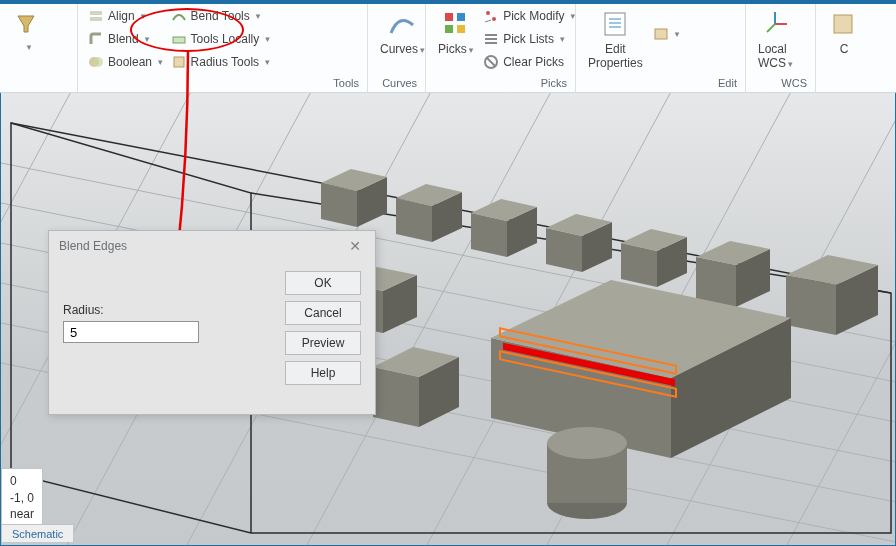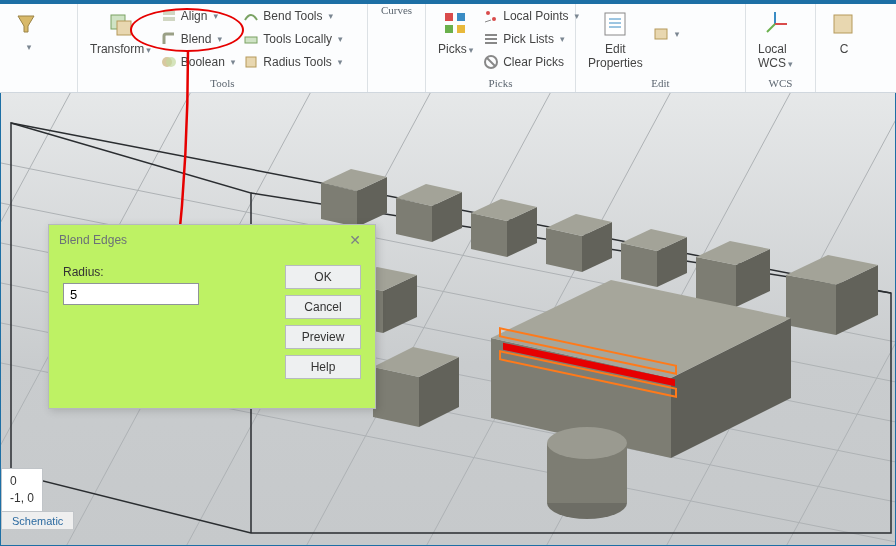--- a/index.html
+++ b/index.html
@@ -1,42 +1,42 @@
 <!DOCTYPE html>
 <html><head>
 <meta charset="utf-8">
 <style>
 *{box-sizing:border-box;margin:0;padding:0;font-family:"Segoe UI",Tahoma,sans-serif;font-size:12px;}
 body{width:896px;height:546px;overflow:hidden;background:#fff;position:relative;}
 .ribbon{height:93px;background:#fcfdfe;border-bottom:1px solid #d0d7de;display:flex;position:relative;}
 .ribbon-top{position:absolute;top:0;left:0;right:0;height:4px;background:#1d6fa5;}
 .group{border-right:1px solid #dce1e5;display:flex;flex-direction:column;justify-content:space-between;padding:2px 8px 0;}
 .group-body{display:flex;gap:4px;align-items:flex-start;padding-top:4px;}
-.group-label{text-align:center;color:#5c6670;font-size:11px;padding:2px 0 3px;font-family:Liberation Serif, serif;}
+.group-label{text-align:right;color:#5c6670;font-size:11px;padding:2px 0 3px;}
 .stack{display:flex;flex-direction:column;gap:3px;}
 .btn-row{display:flex;align-items:center;gap:4px;color:#444;white-space:nowrap;height:20px;padding:0 2px;}
 .ico{width:16px;height:16px;display:inline-flex;align-items:center;justify-content:center;}
 .big-btn{display:flex;flex-direction:column;align-items:center;gap:2px;padding:2px 4px;color:#444;}
 .big-ico{width:32px;height:32px;display:flex;align-items:center;justify-content:center;}
 .arrow{color:#7a8691;font-size:9px;margin-left:2px;}
 .viewport{position:absolute;top:93px;left:0;right:0;bottom:0;background:linear-gradient(#e6e8e9,#c9ccce 60%,#c6c9cb);overflow:hidden;border:1px solid #1d6fa5;border-top:none;}
 .viewport svg{position:absolute;top:0;left:0;}
-.dialog{position:absolute;left:48px;top:224px;width:328px;height:185px;background:#bef264;border:1px solid #b5b9bd;box-shadow:2px 2px 8px rgba(0,0,0,.15);}
+.dialog{position:absolute;left:48px;top:230px;width:328px;height:185px;background:#e5e5e5;border:1px solid #b5b9bd;box-shadow:2px 2px 8px rgba(0,0,0,.15);}
 .dlg-title{height:30px;display:flex;align-items:center;justify-content:space-between;padding:0 10px;color:#6b7177;}
 .dlg-close{color:#7b8086;font-size:14px;padding:0 4px;}
 .dlg-body{padding:10px 14px;display:flex;gap:16px;}
-.dlg-left{flex:1;}
+.dlg-left{flex:1;margin-top:32px;}
 .dlg-left label{display:block;margin-bottom:4px;color:#333;}
 .dlg-left input{width:136px;height:22px;border:1px solid #8f9498;padding:2px 6px;font-size:13px;}
 .dlg-right{display:flex;flex-direction:column;gap:6px;}
 .dlg-btn{width:76px;height:24px;background:#eef0f1;border:1px solid #b7bbbf;color:#333;}
 .red-oval{position:absolute;left:130px;top:8px;width:114px;height:44px;border:2px solid #e60000;border-radius:50%;pointer-events:none;}
 .red-arrow-svg{position:absolute;left:0;top:0;pointer-events:none;}
 .coord{position:absolute;left:0;bottom:18px;background:#fff;border:1px solid #c0c4c8;padding:4px 8px;font-size:11px;color:#333;line-height:1.35;}
-.tab{position:absolute;left:0;bottom:16px;height:18px;background:#efefef;border:1px solid #c0c4c8;border-bottom:none;padding:0 10px;font-size:11px;color:#2b6aa0;display:flex;align-items:center;}
+.tab{position:absolute;left:0;bottom:3px;height:18px;background:#efefef;border:1px solid #c0c4c8;border-bottom:none;padding:0 10px;font-size:11px;color:#2b6aa0;display:flex;align-items:center;}
 .watermark{position:absolute;right:10px;bottom:20px;color:#d0d3d5;font-size:15px;letter-spacing:1px;}
 .sel-box{position:absolute;border:2px solid #ff7a1a;}
 .sel-edge{position:absolute;background:#e60000;}
 </style>
 </head>
 <body>
 
 <div class="ribbon">
   <div class="ribbon-top"></div>
 
@@ -49,29 +49,20 @@
             </svg>
           </div>
           <span class="arrow">▾</span>
         </div>
       </div>
     <div class="group-label">&nbsp;</div>
   </div>
 
   <div class="group" style="width:290px">
     <div class="group-body">
-      <div class="big-btn">
-          <div class="big-ico">
-            <svg width="30" height="30">
-              <rect x="6" y="6" width="14" height="14" fill="#cfe3c5" stroke="#7aa263"></rect>
-              <rect x="12" y="12" width="14" height="14" fill="#e8d7b0" stroke="#b59a5b"></rect>
-            </svg>
-          </div>
-          <span><span>Transform</span><span class="arrow">▾</span></span>
-        </div>
       <div class="stack">
         <div class="btn-row">
             <span class="ico">
               <svg width="16" height="16">
                 <rect x="2" y="3" width="12" height="4" fill="#d0d6c2"></rect>
                 <rect x="2" y="9" width="12" height="4" fill="#d0d6c2"></rect>
               </svg>
             </span>
             <span>Align</span>
             <span class="arrow">▾</span>
@@ -123,20 +114,30 @@
             </span>
             <span>Radius Tools</span>
             <span class="arrow">▾</span>
           </div>
       </div>
     </div>
     <div class="group-label">Tools</div>
   </div>
 
   <div class="group" style="width:58px">
+    <div class="group-body">
+        <div class="big-btn">
+          <div class="big-ico">
+            <svg width="30" height="30">
+              <path d="M4 24q8-20 22-8" fill="none" stroke="#6b9bc4" stroke-width="3"></path>
+            </svg>
+          </div>
+          <span><span>Curves</span><span class="arrow">▾</span></span>
+        </div>
+      </div>
     <div class="group-label">Curves</div>
   </div>
 
   <div class="group" style="width:150px">
     <div class="group-body">
       <div class="big-btn">
           <div class="big-ico">
             <svg width="30" height="30">
               <rect x="4" y="4" width="8" height="8" fill="#d94b4b"></rect>
               <rect x="16" y="4" width="8" height="8" fill="#3a8cc4"></rect>
@@ -148,21 +149,21 @@
         </div>
       <div class="stack">
         <div class="btn-row">
             <span class="ico">
               <svg width="16" height="16">
                 <circle cx="5" cy="5" r="2" fill="#d94b4b"></circle>
                 <circle cx="11" cy="11" r="2" fill="#d94b4b"></circle>
                 <path d="M2 14l6-2" stroke="#888"></path>
               </svg>
             </span>
-            <span>Local Points</span>
+            <span>Pick Modify</span>
             <span class="arrow">▾</span>
           </div>
         <div class="btn-row">
             <span class="ico">
               <svg width="16" height="16">
                 <rect x="2" y="3" width="12" height="2" fill="#888"></rect>
                 <rect x="2" y="7" width="12" height="2" fill="#888"></rect>
                 <rect x="2" y="11" width="12" height="2" fill="#888"></rect>
               </svg>
             </span>

